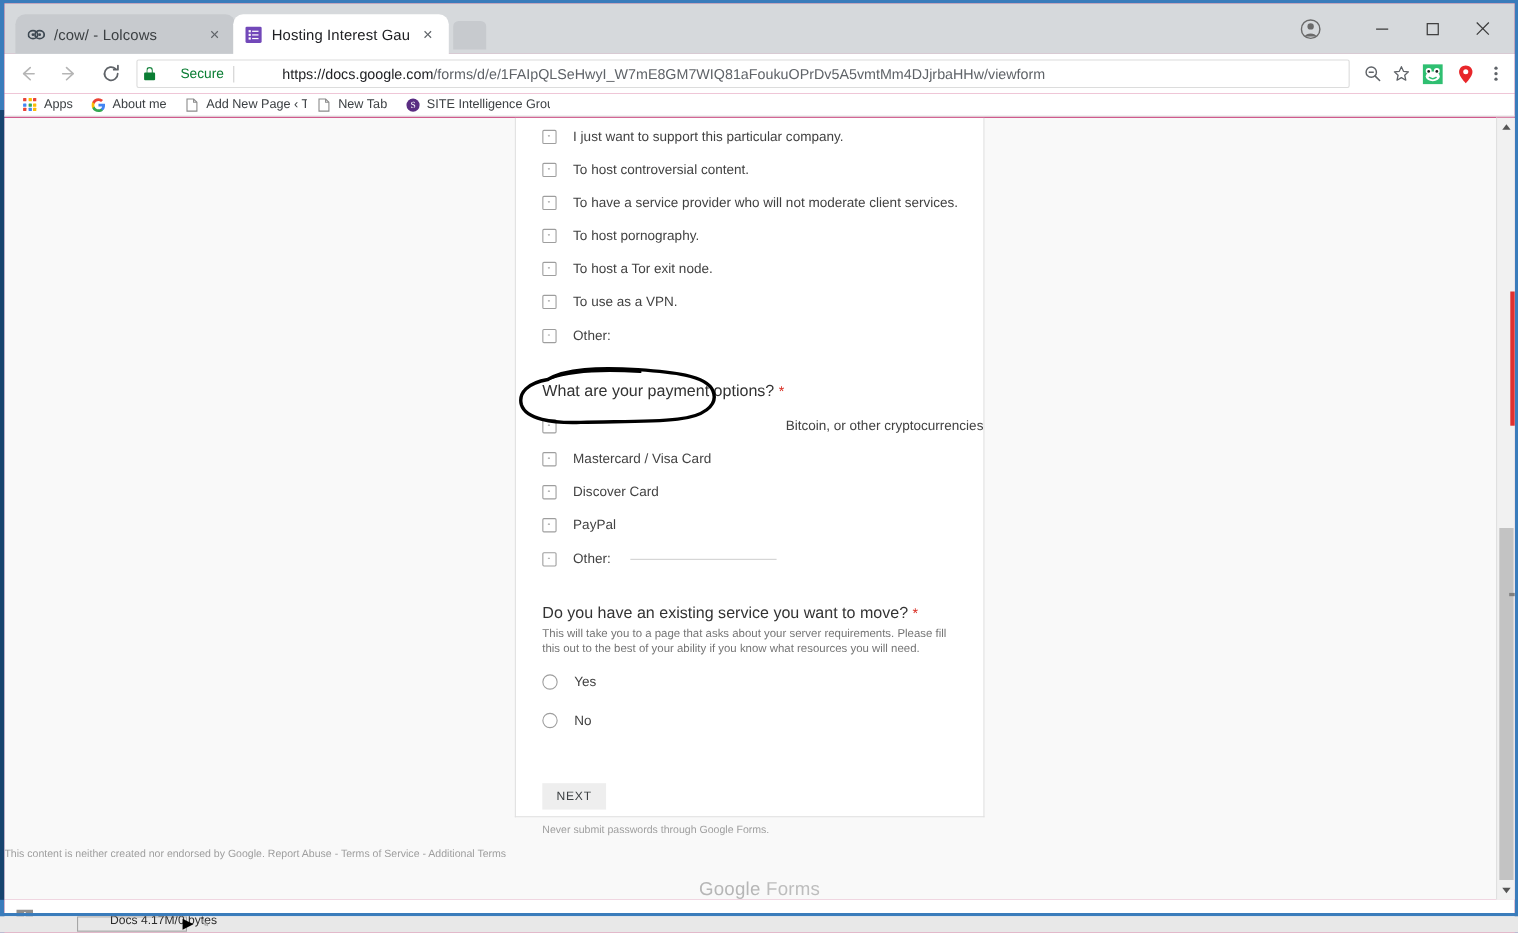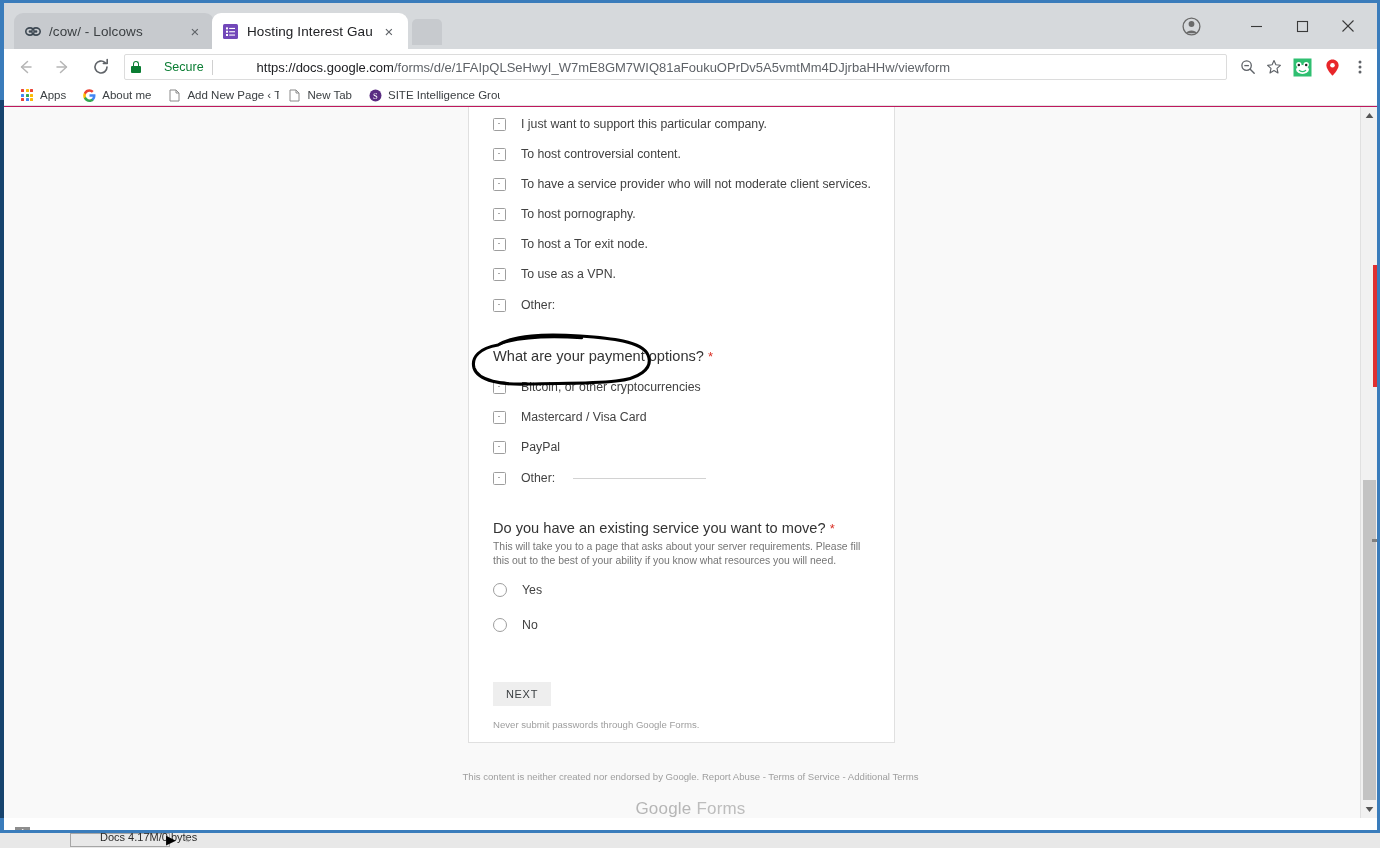--- a/index.html
+++ b/index.html
@@ -140,21 +140,21 @@
     margin-left:24px; width:58px; height:24px;
     background:#eeeeee; border:none;
     font-size:11px; letter-spacing:0.7px; color:#3c4043;
     font-family:"Liberation Sans", sans-serif;
     display:flex; align-items:center; justify-content:center;
   }
   .never-txt { font-size:9.6px; color:#9e9e9e; padding-left:24px; }
 
   .disclaimer {
     position:absolute; left:0; top:664px; width:1373px;
-    text-align:center; font-size:9.6px; color:#9e9e9e;
+    text-align:left; font-size:9.6px; color:#9e9e9e;
   }
   .gforms-logo {
     position:absolute; left:0; top:692px; width:1373px;
     text-align:center; font-size:17px; color:#bdbdbd; letter-spacing:0.2px;
   }
   .gforms-logo .g1 { color:#b6b6b6; }
 
   
   .annot { position:absolute; left:466px; top:226px; pointer-events:none; }
 
@@ -427,27 +427,31 @@
         </div>
         <div class="opt-row" style="margin-top:9px;">
           <span class="cbx"></span>
           <span class="opt-label">Other:</span>
         </div>
       </div>
 
       <div style="margin-top:32px;">
         <div class="q-title"><span>What are your payment options?</span> <span class="req">*</span></div>
 
-        <div class="opt-row" style="margin-top:12px;">
+        <div class="opt-row" style="margin-top:12px;justify-content:space-between;">
           <span class="cbx"></span>
           <span class="opt-label">Bitcoin, or other cryptocurrencies</span>
         </div>
         <div class="opt-row" style="margin-top:8px;">
           <span class="cbx"></span>
           <span class="opt-label">Mastercard / Visa Card</span>
+        </div>
+        <div class="opt-row" style="margin-top:8px;">
+          <span class="cbx"></span>
+          <span class="opt-label">Discover Card</span>
         </div>
         <div class="opt-row" style="margin-top:8px;">
           <span class="cbx"></span>
           <span class="opt-label">PayPal</span>
         </div>
         <div class="opt-row" style="margin-top:9px;">
           <span class="cbx"></span>
           <span class="opt-label">Other:</span>
           <span class="other-line"></span>
         </div>

